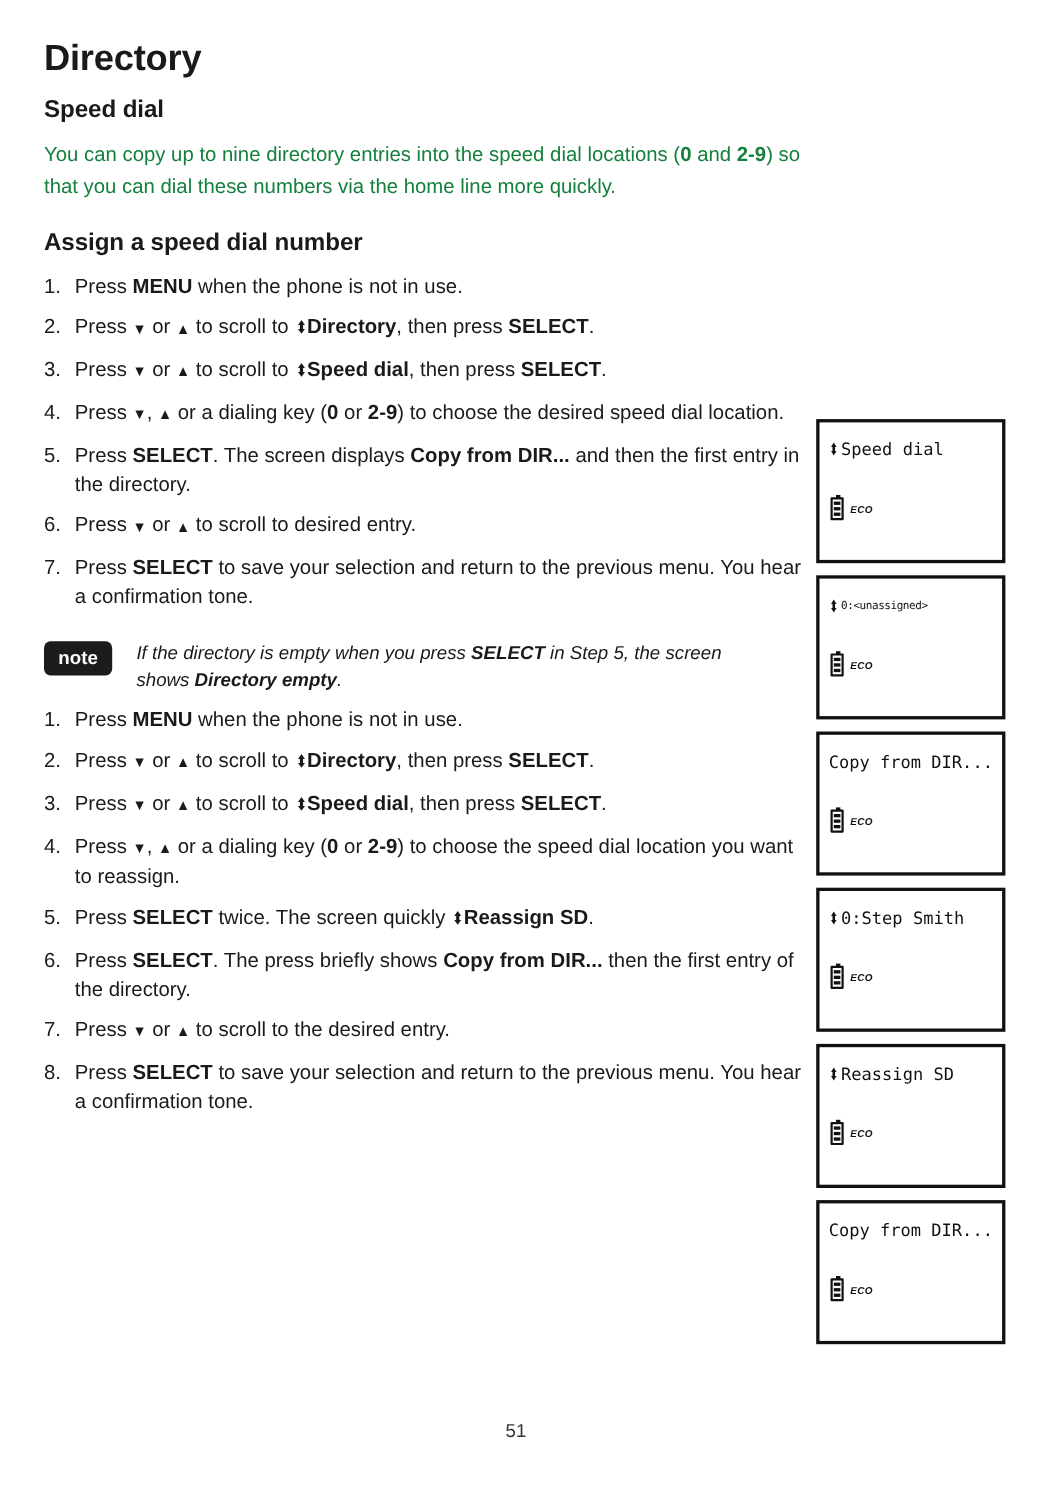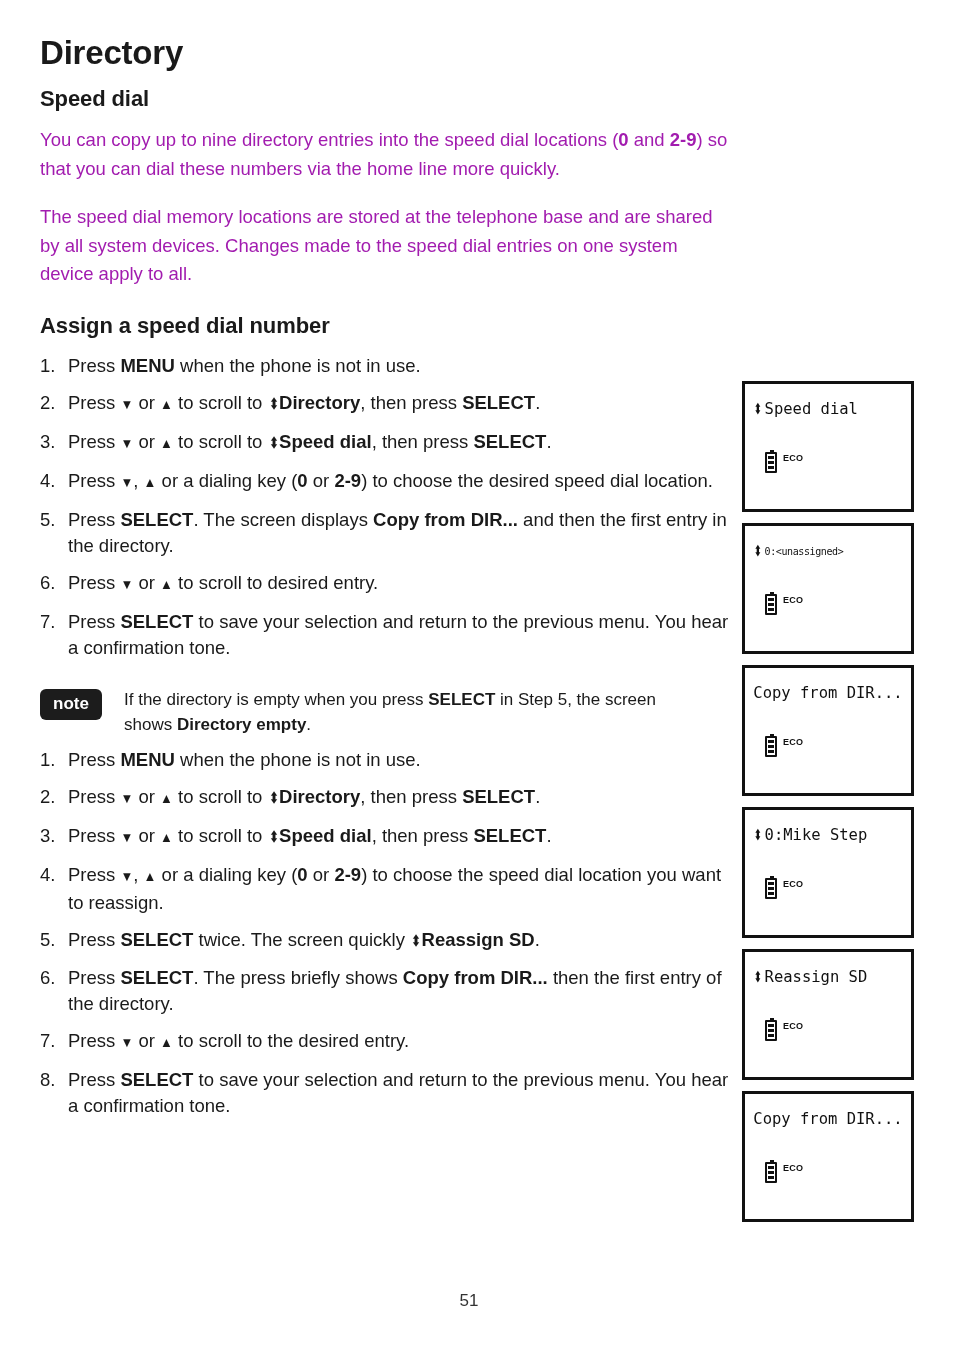--- a/index.html
+++ b/index.html
@@ -44,21 +44,21 @@
   .content {
     position: absolute;
     left: 40px;
     top: 86px;
     width: 695px;
   }
   .para {
     font-size: 18.5px;
     line-height: 28.5px;
     margin: 0 0 20px 0;
-    color: #a21caf;
+    color: #15803d;
   }
   .sect-title { margin: 0 0 14px 0; }
   .sect-title.assign { margin-top: 24px; }
 
   
   ol.steps {
     list-style: none;
     margin: 0;
     padding: 0;
   }
@@ -111,20 +111,21 @@
     align-items: center;
     justify-content: center;
     margin-top: 2px;
   }
   .note-text {
     margin-left: 22px;
     font-size: 17px;
     line-height: 25px;
     color: #1a1a1a;
     max-width: 580px;
+    font-style: italic;
   }
 
   
   .lcd-col {
     position: absolute;
     left: 742px;
     top: 381px;
     width: 172px;
   }
   .lcd {
@@ -158,24 +159,25 @@
     display: inline-block;
     transform: scaleX(0.62);
     transform-origin: left center;
     margin-right: -2px;
   }
   .lcd-line .txt { display: inline-block; }
   .lcd-line.small .txt { font-size: 10px; letter-spacing: -0.4px; }
 
   .lcd-status {
     position: absolute;
-    left: 20px;
+    left: 10px;
     top: 68px;
     display: flex;
-    align-items: flex-start;
+    align-items: center;
+    font-style: italic;
   }
   .battery {
     position: relative;
     width: 12px;
     height: 21px;
     box-sizing: border-box;
     border: 2px solid #111111;
     border-radius: 1px;
     display: flex;
     flex-direction: column;
@@ -225,21 +227,20 @@
 
 <div class="page">
 
   <div class="h1">Directory</div>
 
   <div class="content">
 
     <div class="h2 sect-title">Speed dial</div>
 
     <p class="para"><span>You can copy up to nine directory entries into the speed dial locations (</span><span style="font-weight: bold;">0</span><span> and </span><span style="font-weight: bold;">2-9</span><span>) so that you can dial these numbers via the home line more quickly.</span></p>
-    <p class="para"><span>The speed dial memory locations are stored at the telephone base and are shared by all system devices. Changes made to the speed dial entries on one system device apply to all.</span></p>
 
     <div class="h2 sect-title assign">Assign a speed dial number</div>
 
     <ol class="steps">
         <li><span class="num">1.</span><span><span>Press </span><span style="font-weight: bold;">MENU</span><span> when the phone is not in use.</span></span></li>
         <li><span class="num">2.</span><span><span>Press </span><span class="dn">▼</span><span> or </span><span class="up">▲</span><span> to scroll to </span><span class="ud" style="font-weight: bold;">⬍</span><span style="font-weight: bold;">Directory</span><span>, then press </span><span style="font-weight: bold;">SELECT</span><span>.</span></span></li>
         <li><span class="num">3.</span><span><span>Press </span><span class="dn">▼</span><span> or </span><span class="up">▲</span><span> to scroll to </span><span class="ud" style="font-weight: bold;">⬍</span><span style="font-weight: bold;">Speed dial</span><span>, then press </span><span style="font-weight: bold;">SELECT</span><span>.</span></span></li>
         <li><span class="num">4.</span><span><span>Press </span><span class="dn">▼</span><span>, </span><span class="up">▲</span><span> or a dialing key (</span><span style="font-weight: bold;">0</span><span> or </span><span style="font-weight: bold;">2-9</span><span>) to choose the desired speed dial location.</span></span></li>
         <li><span class="num">5.</span><span><span>Press </span><span style="font-weight: bold;">SELECT</span><span>. The screen displays </span><span style="font-weight: bold;">Copy from DIR...</span><span> and then the first entry in the directory.</span></span></li>
         <li><span class="num">6.</span><span><span>Press </span><span class="dn">▼</span><span> or </span><span class="up">▲</span><span> to scroll to desired entry.</span></span></li>
@@ -303,21 +304,21 @@
             <i></i>
             <i></i>
             <i></i>
           </div>
           <span class="eco">ECO</span>
         </div>
       </div>
       <div class="lcd">
         <div class="lcd-line">
           <span class="ud-lcd">⬍</span>
-          <span class="txt">0:Mike Step</span>
+          <span class="txt">0:Step Smith</span>
         </div>
         <div class="lcd-status">
           <div class="battery">
             <i></i>
             <i></i>
             <i></i>
           </div>
           <span class="eco">ECO</span>
         </div>
       </div>

